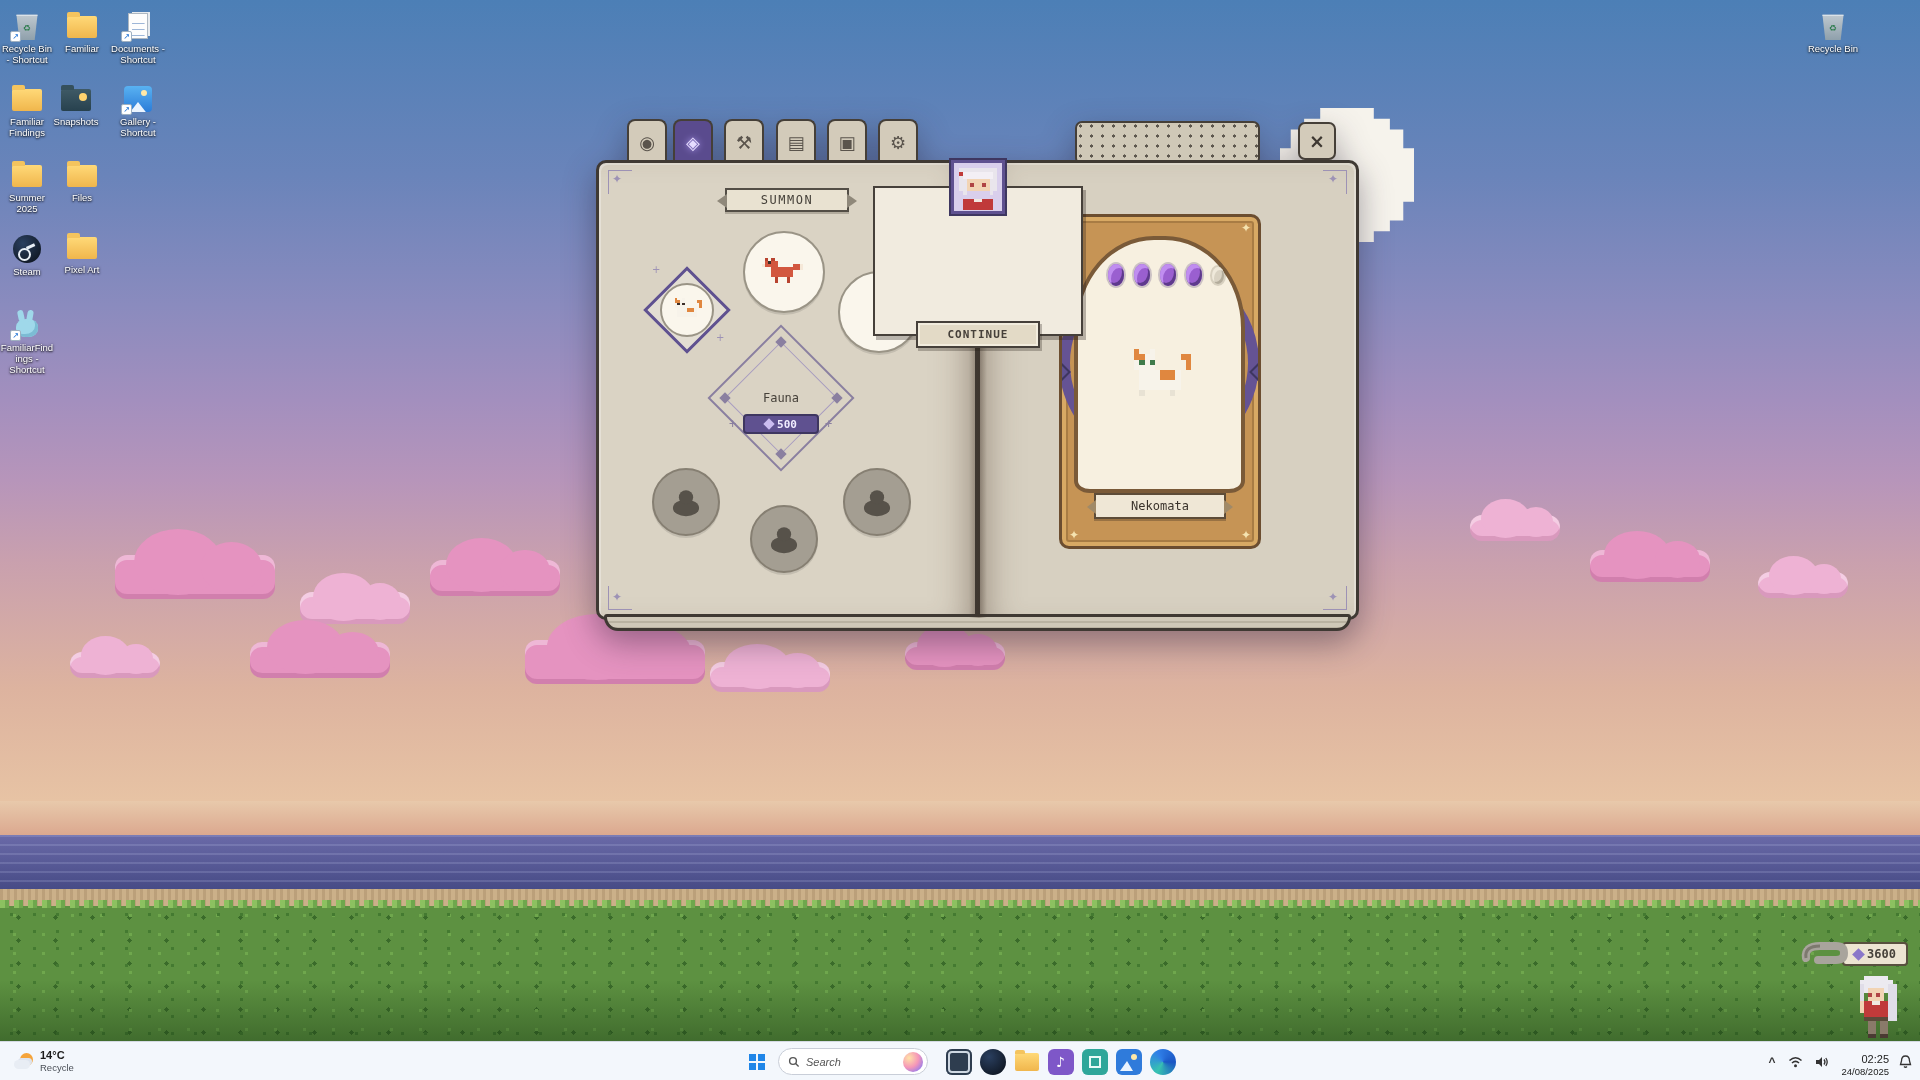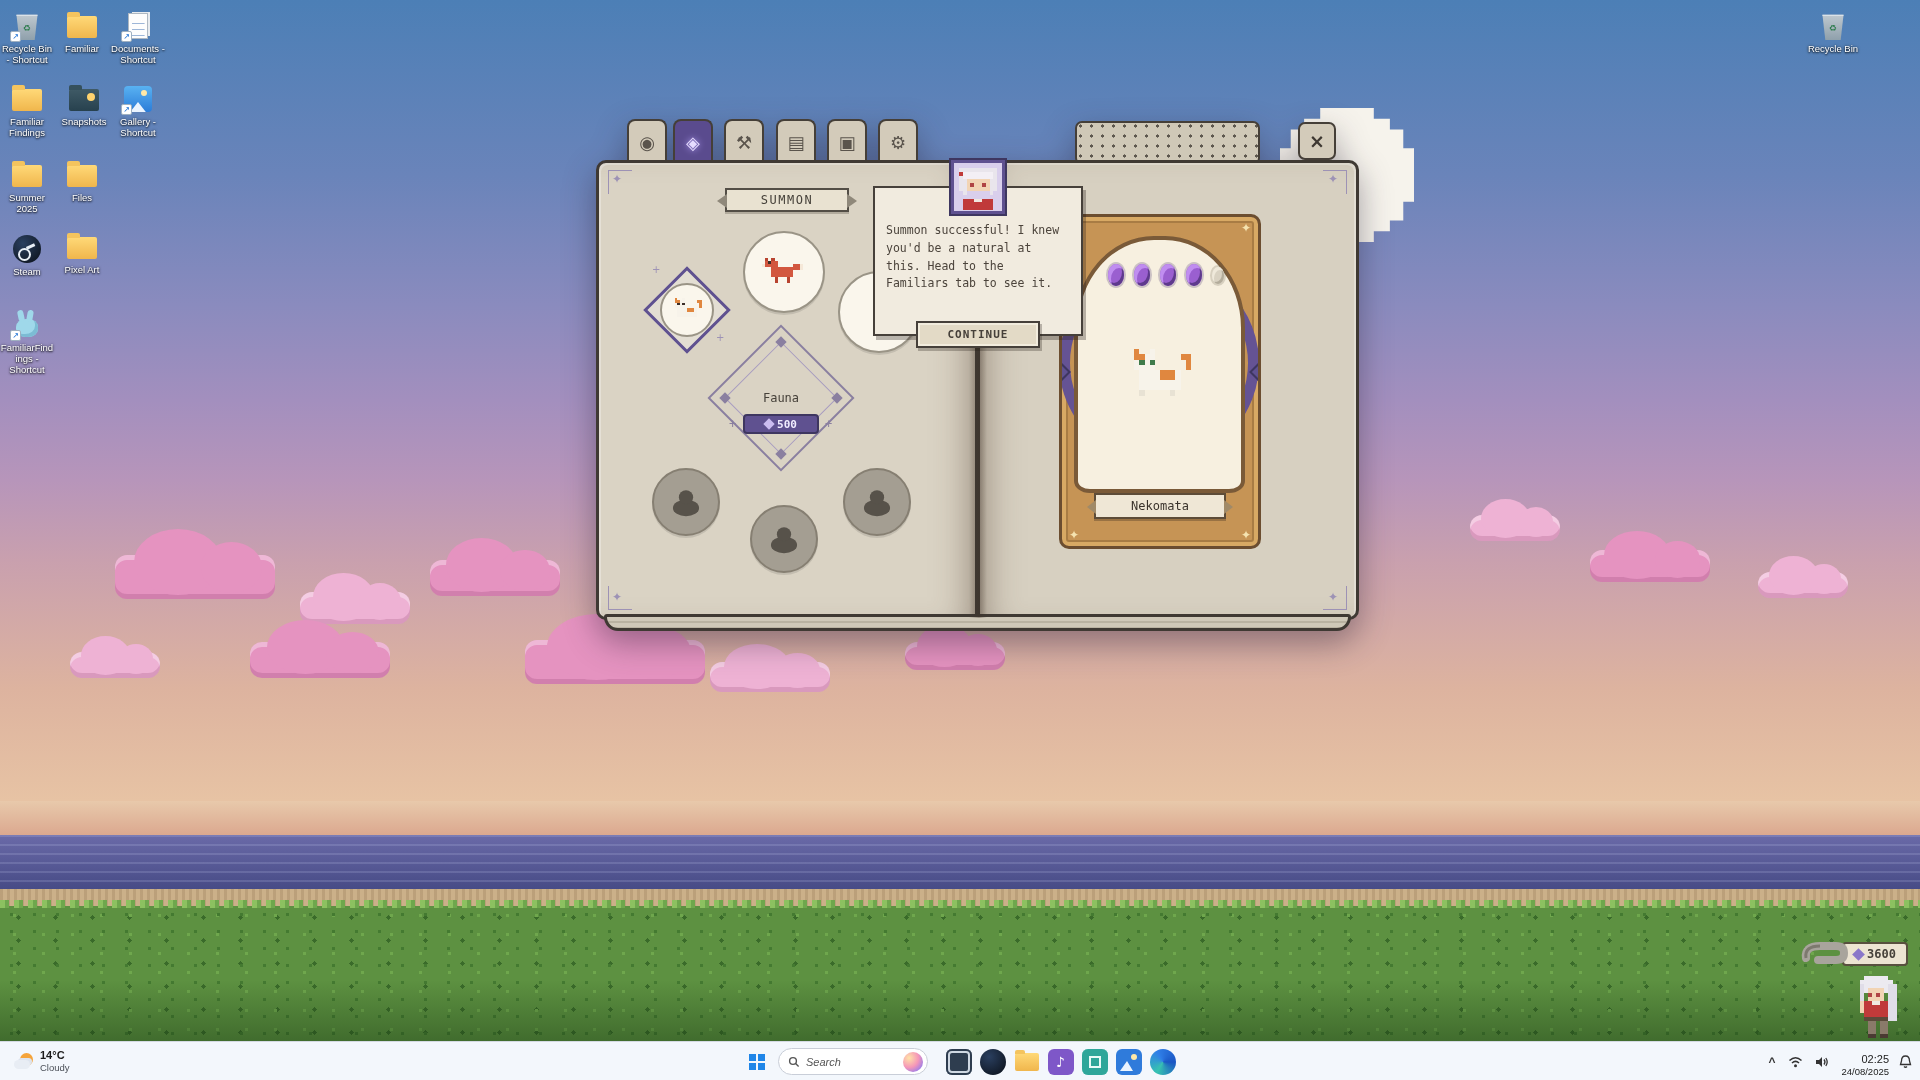--- a/index.html
+++ b/index.html
@@ -271,21 +271,21 @@
         <span class="sc-badge">↗</span>
       </div>
     <div class="dlabel">Documents - Shortcut</div>
   </div>
   <div class="dicon" style="left:0px;top:83px">
     <div class="ic">
         <div class="art-folder"></div>
       </div>
     <div class="dlabel">Familiar Findings</div>
   </div>
-  <div class="dicon" style="left:57px;top:83px">
+  <div class="dicon" style="left:49px;top:83px">
     <div class="ic">
         <div class="art-folder dark"></div>
       </div>
     <div class="dlabel">Snapshots</div>
   </div>
   <div class="dicon" style="left:111px;top:83px">
     <div class="ic">
         <div class="art-img"></div>
         <span class="sc-badge">↗</span>
       </div>
@@ -485,21 +485,20 @@
           <rect x="2" y="2" width="8" height="2" fill="#f3eff5"></rect>
           <rect x="2" y="4" width="1" height="4" fill="#e9e5ec"></rect>
             <rect x="9" y="4" width="1" height="4" fill="#e9e5ec"></rect>
           <rect x="4" y="5" width="1" height="1" fill="#b04444"></rect>
             <rect x="7" y="5" width="1" height="1" fill="#b04444"></rect>
           <rect x="2" y="9" width="8" height="3" fill="#c03a3a"></rect>
             <rect x="5" y="9" width="2" height="1" fill="#f0e8e0"></rect>
           <rect x="1" y="2" width="1" height="1" fill="#c03a3a"></rect>
         </svg>
       </div>
-      <div class="dialog-text">Summon successful! I knew you'd be a natural at this. Head to the Familiars tab to see it.</div>
       <button class="continue-btn">CONTINUE</button>
     </div>
   </div>
 
   <div class="scroll-ic">
     <svg width="48" height="30" viewBox="0 0 24 15">
       <path d="M3 10 Q2 4 10 4 L18 4 Q22 4 22 7.5 Q22 11 18 11 L9 11" fill="none" stroke="#a8a49c" stroke-width="4" stroke-linecap="round"></path>
       <path d="M3 10 Q2 4 10 4" fill="none" stroke="#7d796f" stroke-width="1.5"></path>
     </svg>
   </div>
@@ -525,21 +524,21 @@
       <rect x="4" y="14" width="2" height="1" fill="#4a3a32"></rect>
         <rect x="7" y="14" width="2" height="1" fill="#4a3a32"></rect>
     </svg>
   </div>
 
   <div class="taskbar">
     <div class="weather">
       <span class="w-icon"></span>
       <span>
         <div class="w-temp">14°C</div>
-        <div class="w-cond">Cloudy</div>
+        <div class="w-cond">Recycle</div>
       </span>
     </div>
 
     <div class="tb-ic" style="left:742px">
       <span class="start-grid">
           <i></i>
           <i></i>
           <i></i>
           <i></i>
         </span>

